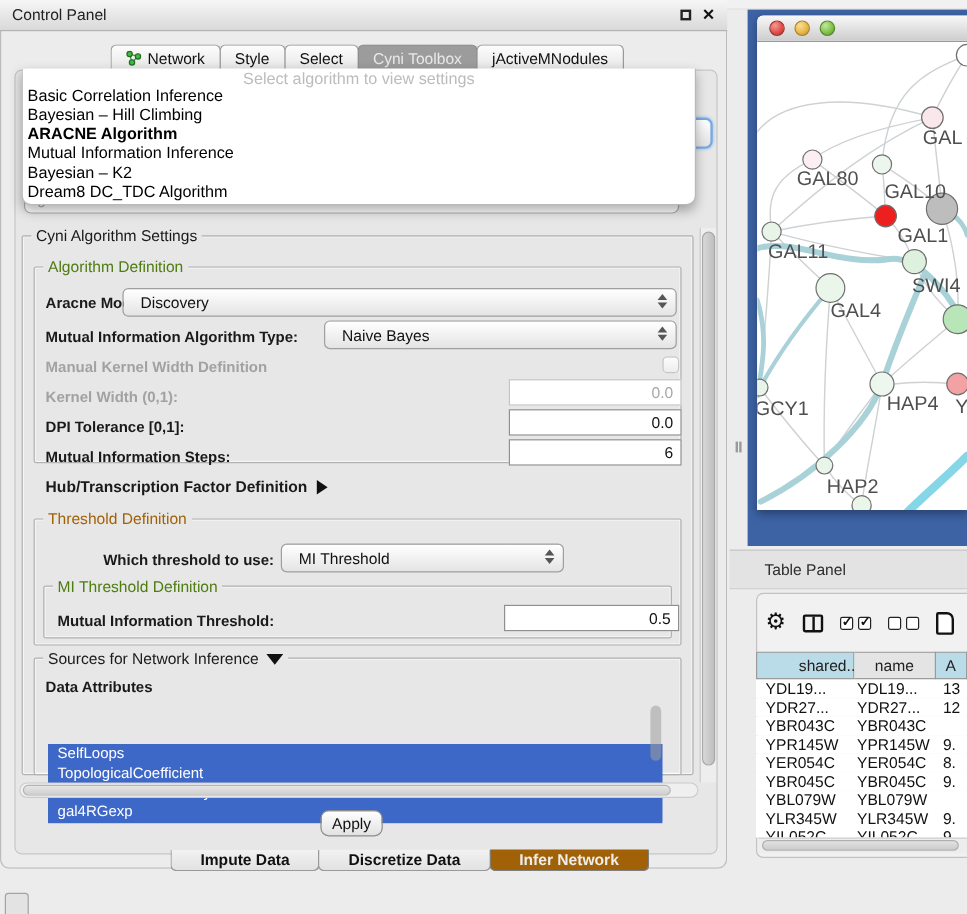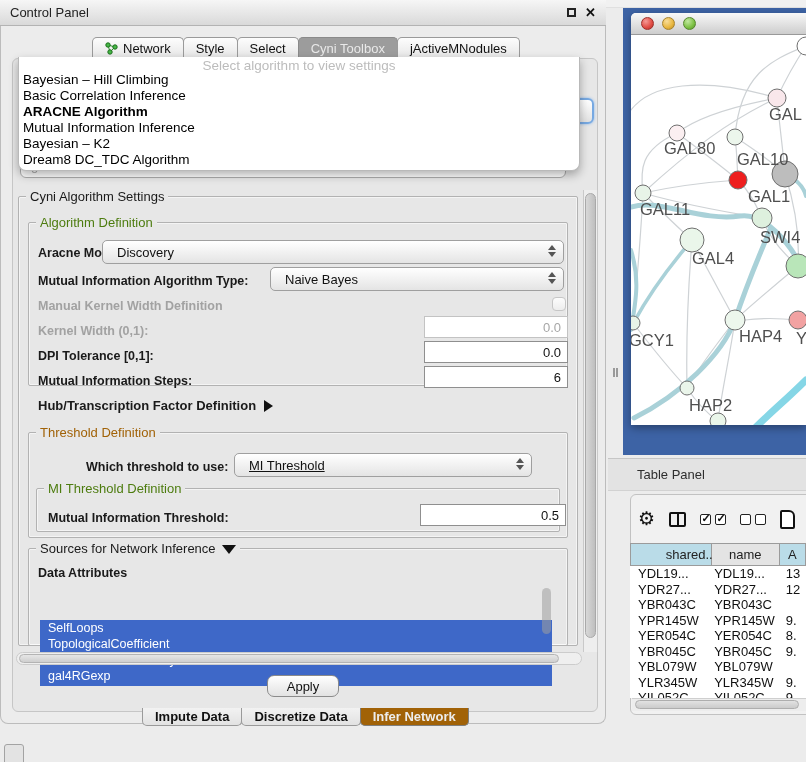--- a/index.html
+++ b/index.html
@@ -86,25 +86,25 @@
   
   .vscroll-track { left:583px; top:190px; width:15px; height:462px; background:#eeeeee;
     border-left:1px solid #c9c9c9; border-right:1px solid #c9c9c9; }
   .vscroll-thumb { left:585px; top:193px; width:11px; height:445px; background:linear-gradient(90deg,#d8d8d8,#bfbfbf);
     border:1px solid #a9a9a9; border-radius:6px; }
   .hscroll-track { left:16px; top:652px; width:566px; height:13px; background:#efefef; border:1px solid #cccccc; border-radius:7px;}
   .hscroll-thumb { left:19px; top:654px; width:540px; height:9px; background:linear-gradient(#e6e6e6,#cfcfcf);
     border:1px solid #b3b3b3; border-radius:5px; }
 
   
-  .apply-btn { left:267px; top:675px; width:72px; height:22px; border:1px solid #8b8b8b; border-radius:7px;
+  .apply-btn { left:267px; top:675px; width:52px; height:22px; border:1px solid #8b8b8b; border-radius:7px;
     background:linear-gradient(#ffffff,#e2e2e2); font-size:13px; color:#111; display:flex;
     align-items:center; justify-content:center; }
   .bottom-tab-row { left:142px; top:708px; height:18px; display:flex; }
-  .btab { height:18px; padding:0 12px; display:flex; align-items:center; font-size:13px; font-weight:bold; color:#111;
+  .btab { height:18px; padding:0 24px; display:flex; align-items:center; font-size:13px; font-weight:bold; color:#111;
     border:1px solid #9a9a9a; border-top:none; border-radius:0 0 5px 5px;
     background:linear-gradient(#f2f2f2,#e2e2e2); margin-right:-1px; }
   .btab.sel { background:#a16207; color:#ededed; border-color:#7f7f7f; }
 
   .grip-box { left:4px; top:744px; width:20px; height:22px; border:1px solid #a3a3a3; background:#e3e3e3; border-radius:3px;}
   .splitter-tick { left:613px; top:368px; width:5px; height:9px; border-left:2px solid #9a9a9a; border-right:2px solid #9a9a9a; }
 
   
   .blue-frame { left:623px; top:8px; width:183px; height:447px; background:#3d63a5; }
   .net-window { left:631px; top:13px; width:175px; height:412px; background:#fff;
@@ -196,22 +196,22 @@
   <div class="abs content-panel"></div>
 
   <div class="abs bg-combo">
     <span>gal-filtered sif default node</span>
   </div>
   <div class="abs focus-combo"></div>
 
   <div class="abs dropdown">
     <div class="dd-placeholder">Select algorithm to view settings</div>
     <div id="dd-items">
+        <div class="dd-item">Basic Correlation Inference</div>
         <div class="dd-item">Bayesian – Hill Climbing</div>
-        <div class="dd-item">Basic Correlation Inference</div>
         <div class="dd-item bold">ARACNE Algorithm</div>
         <div class="dd-item">Mutual Information Inference</div>
         <div class="dd-item">Bayesian – K2</div>
         <div class="dd-item">Dream8 DC_TDC Algorithm</div>
       </div>
   </div>
 
   <div class="abs groupbox" style="left:18px;top:196px;width:560px;height:450px;"></div>
   <div class="abs gtitle" style="left:26px;top:189px;">Cyni Algorithm Settings</div>
 
@@ -249,21 +249,21 @@
   <input class="tfield" style="left: 424px; top: 366px; width: 144px;" value="6">
 
   <div class="abs lbl plain" style="left:38px;top:398px;">
     <span>Hub/Transcription Factor Definition</span><span class="hub-arrow"></span>
   </div>
 
   <div class="abs groupbox" style="left:28px;top:432px;width:540px;height:106px;"></div>
   <div class="abs gtitle green" style="left:36px;top:425px;">Threshold Definition</div>
 
   <div class="abs lbl" style="left:86px;top:460px;">Which threshold to use:</div>
-  <div class="combo" style="left:234px;top:453px;width:298px;text-decoration:underline;">
+  <div class="combo" style="left:234px;top:453px;width:236px;">
     <span>MI Threshold</span>
     <span class="arrows">
         <i class="up"></i>
         <i class="dn"></i>
       </span>
   </div>
 
   <div class="abs groupbox" style="left:36px;top:488px;width:524px;height:44px;"></div>
   <div class="abs gtitle blue" style="left:44px;top:481px;">MI Threshold Definition</div>
   <div class="abs lbl" style="left:48px;top:511px;">Mutual Information Threshold:</div>

